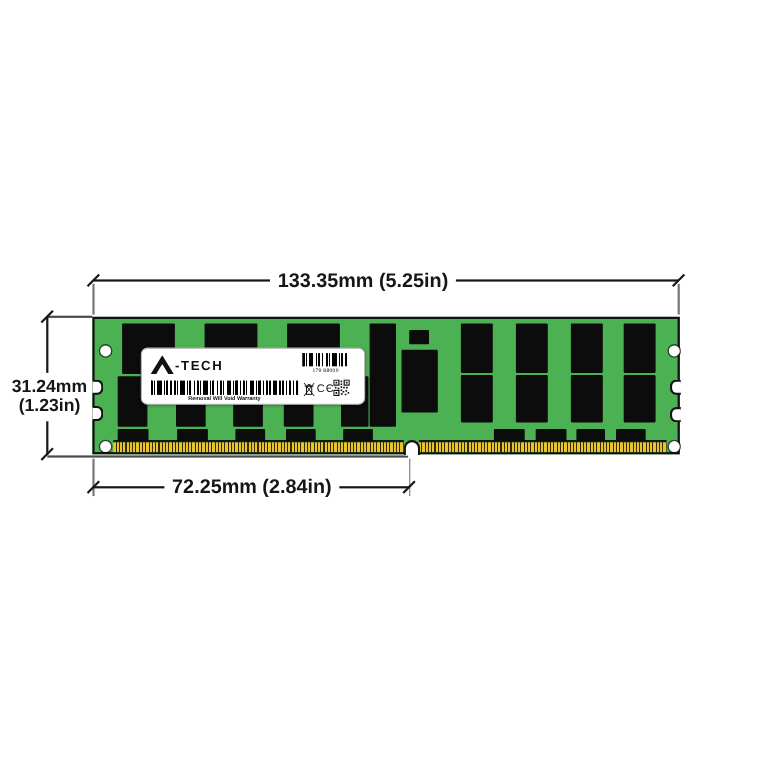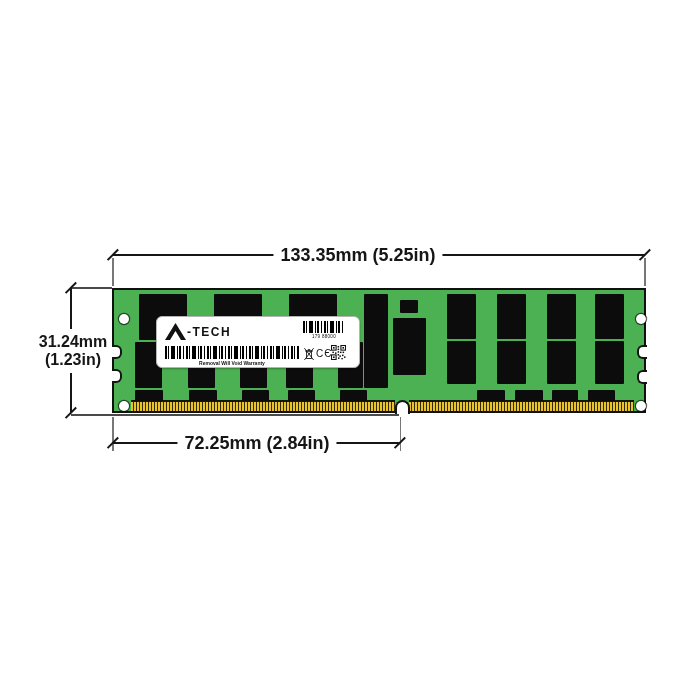--- a/index.html
+++ b/index.html
@@ -4,21 +4,21 @@
 <style>
   :root{
     --green:#4cb153;
     --chip:#0c0c0c;
     --gold:#e8c52f;
     --ink:#161616;
     --ext:#777777;
   }
   html,body{margin:0;padding:0;background:#fff;}
   body{width:700px;height:700px;position:relative;font-family:"Liberation Sans",sans-serif;overflow:hidden;}
-  .stage{position:absolute;inset:0;margin-left:28px;}
+  .stage{position:absolute;inset:0;}
 
   
   .dim-line-h{position:absolute;height:2px;background:var(--ink);}
   .dim-line-v{position:absolute;width:2px;background:var(--ink);}
   .ext-v{position:absolute;width:1.5px;background:var(--ext);}
   .ext-h{position:absolute;height:1.5px;background:#4a4a4a;}
   .tick{position:absolute;width:2.4px;height:15px;background:var(--ink);transform:translate(-50%,-50%) rotate(45deg);}
   .dim-text{position:absolute;transform:translate(-50%,-50%);background:#fff;color:var(--ink);
             font-weight:700;font-size:18px;padding:1px 7px;white-space:nowrap;}
   .dim-text.vert{font-size:16px;line-height:18px;text-align:center;padding:4px 2px;}
@@ -70,21 +70,21 @@
     <div class="tick" style="left:617px;top:255px;"></div>
     <div class="dim-text" style="left:330px;top:255px;">133.35mm (5.25in)</div>
   </div>
 
   <div>
     <div class="ext-h" style="left:43px;top:287px;width:41px;"></div>
     <div class="ext-h" style="left:43px;top:414px;width:328px;"></div>
     <div class="dim-line-v" style="left:42px;top:288px;height:125px;"></div>
     <div class="tick" style="left:43px;top:288px;"></div>
     <div class="tick" style="left:43px;top:413px;"></div>
-    <div class="dim-text vert" style="left:45px;top:351px;">
+    <div class="dim-text vert" style="left:45px;top:361px;">
       <div>31.24mm</div>
       <div>(1.23in)</div>
     </div>
   </div>
 
   <div>
     <div class="ext-v" style="left:84px;top:417px;height:34px;"></div>
     <div class="ext-v" style="left:371.5px;top:417px;height:34px;"></div>
     <div class="dim-line-h" style="left:85px;top:442px;width:287px;"></div>
     <div class="tick" style="left:85px;top:443px;"></div>

